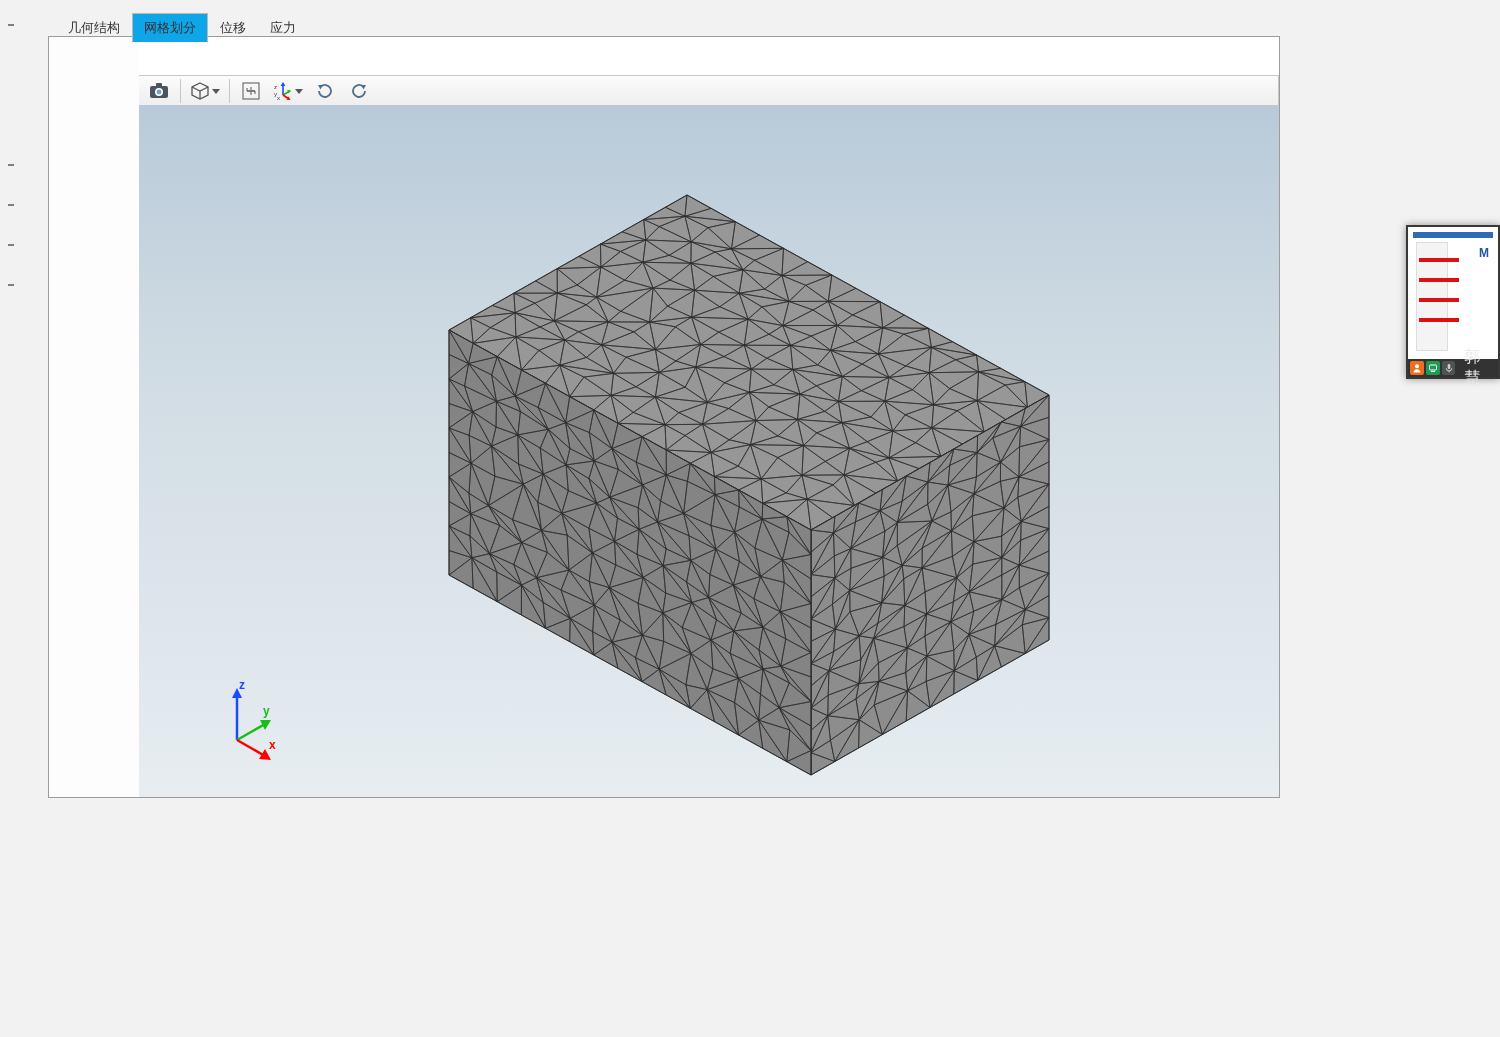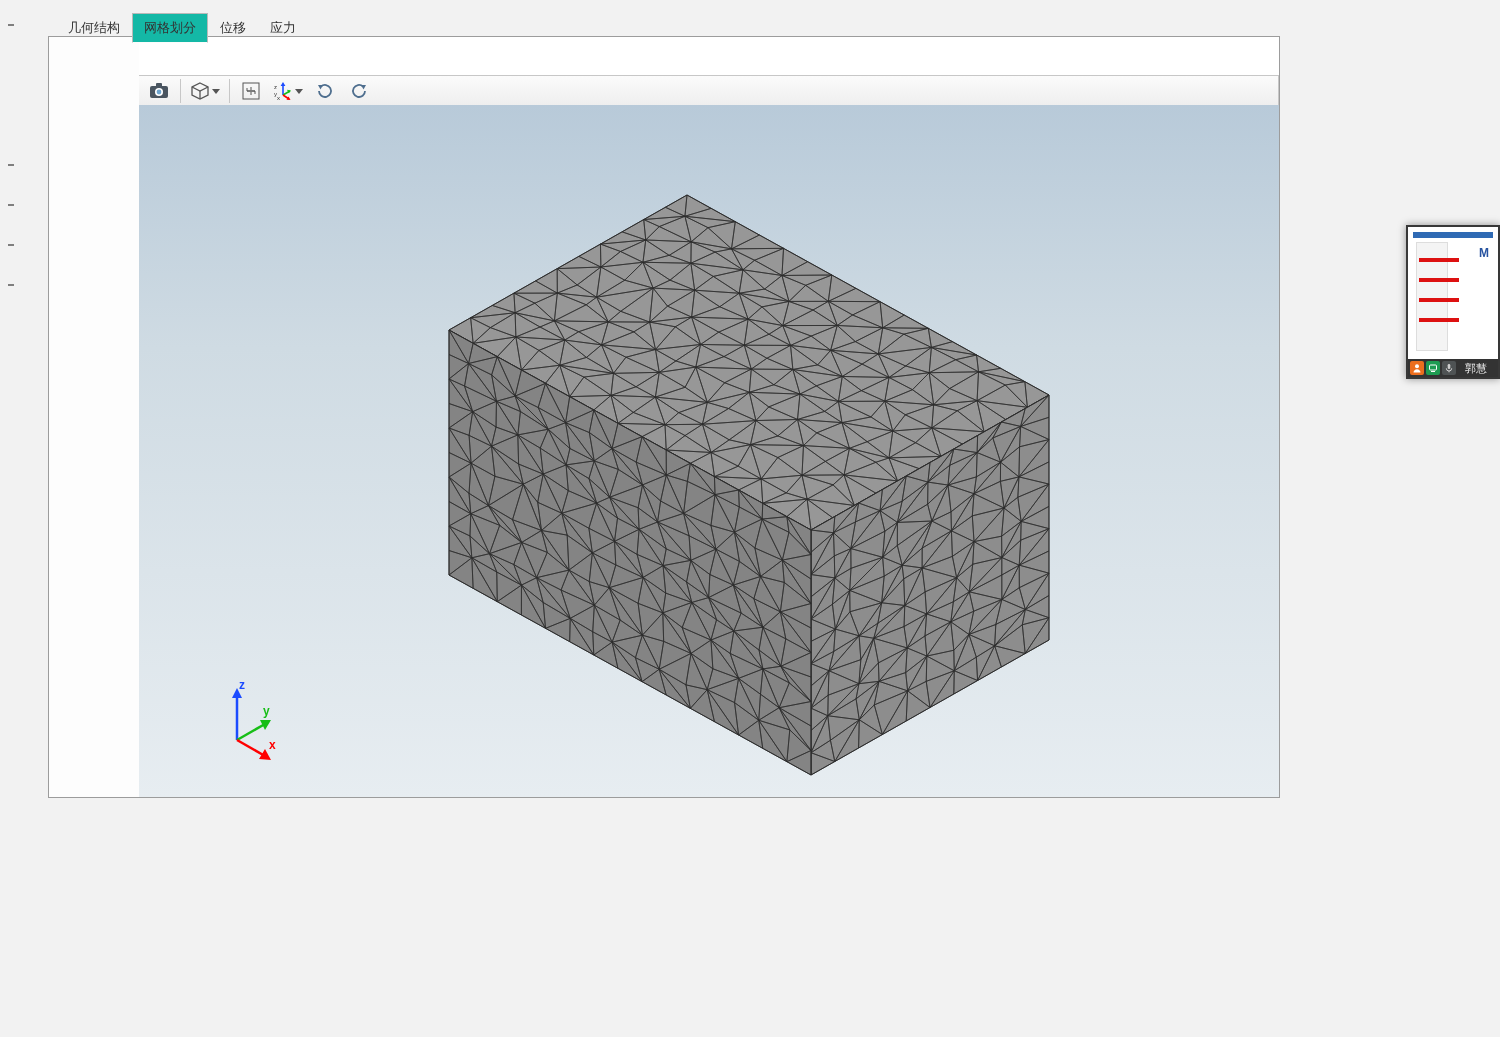--- a/index.html
+++ b/index.html
@@ -1,38 +1,38 @@
 <!DOCTYPE html>
 <html><head>
 <meta charset="utf-8">
 <style>
 html,body{margin:0;padding:0;width:1500px;height:1037px;background:#f2f2f2;font-family:"Microsoft YaHei",Arial,sans-serif;font-size:13px;color:#333;overflow:hidden}
 
 .tabs{position:absolute;left:56px;top:13px;display:flex;z-index:5}
 .tab{padding:5px 11px;border:1px solid transparent;border-bottom:none;cursor:pointer}
-.tab.active{background:#14b8a6;border-color:#b9b9b9;border-bottom:1px solid #fcfcfc;position:relative;z-index:2}
+.tab.active{background:#0ea5e9;border-color:#b9b9b9;border-bottom:1px solid #fcfcfc;position:relative;z-index:2}
 
 .viewport{position:absolute;left:48px;top:36px;width:1230px;height:760px;background:#fff;border:1px solid #9c9c9c;overflow:hidden}
 .left-gutter{position:absolute;left:0;top:0;width:90px;height:100%;background:#fdfdfd}
 
 .toolbar{position:absolute;left:90px;right:0;top:38px;height:30px;display:flex;align-items:center;gap:2px;padding:0 4px;background:linear-gradient(#fbfbfb,#eeeeee);border:1px solid #c7c7c7;border-left:none}
 .tbtn{height:24px;min-width:24px;display:flex;align-items:center;justify-content:center;padding:0 3px;border:1px solid transparent;border-radius:3px}
 .sep{width:1px;height:24px;background:#c7c7c7;margin:0 3px}
 .caret{width:0;height:0;border-left:4px solid transparent;border-right:4px solid transparent;border-top:5px solid #555;margin-left:2px}
 
 .canvas{position:absolute;left:90px;right:0;top:68px;bottom:0;background:linear-gradient(#b8cad9 0%,#cfdbe3 35%,#e7edf1 100%)}
 
 .axis{position:absolute;left:76px;bottom:32px}
 .axis-lbl{position:absolute;font-size:12px;font-weight:bold}
 
 .share-thumb{position:absolute;right:0;top:225px;width:90px;height:150px;background:#fff;border:2px solid #383838;box-shadow:0 0 8px rgba(0,0,0,.4)}
 .share-thumb .bar{position:absolute;left:0;right:0;bottom:0;height:18px;background:#333;display:flex;align-items:center;padding:0 2px;gap:2px}
 .share-thumb .bar .ico{width:14px;height:14px;background:#ec6e1e;border-radius:2px;display:flex;align-items:center;justify-content:center}
 .share-thumb .bar .mic{width:14px;height:14px;background:#4f5354;border-radius:2px;display:flex;align-items:center;justify-content:center}
-.share-thumb .bar .name{color:#eaeaea;font-size:11px;margin-left:7px}
+.share-thumb .bar .name{color:#eaeaea;font-size:16px;margin-left:7px}
 .share-thumb .doc{position:absolute;left:5px;right:5px;top:5px;bottom:22px;background:#fff}
 
 .scrib{position:absolute;left:6px;width:40px;height:4px;background:#d11}
 
 .edge-tick{position:absolute;left:8px;width:6px;height:2px;background:#7f7f7f}
 </style>
 </head>
 <body>
 
 <div class="edge-tick" style="top:24px"></div>

